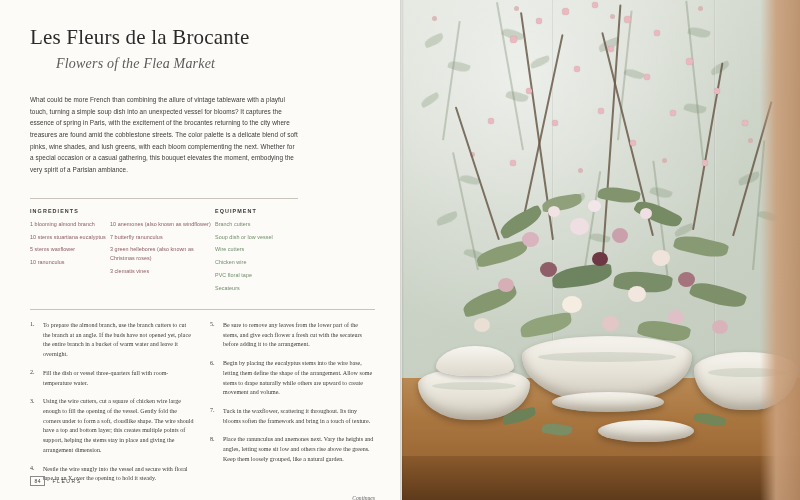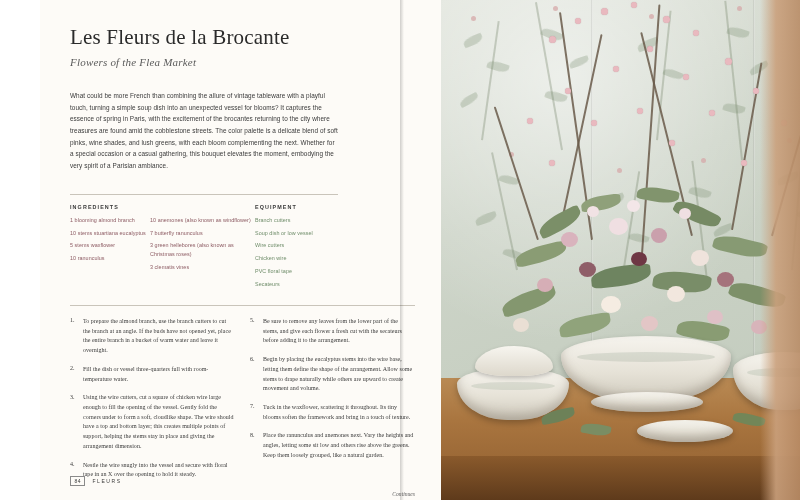--- a/index.html
+++ b/index.html
@@ -2,45 +2,46 @@
 <html><head>
 <meta charset="utf-8">
 <style>
   * { box-sizing: border-box; margin: 0; padding: 0; }
   html, body { width: 800px; height: 500px; }
   body {
     font-family: "Liberation Sans", sans-serif;
     background: #ffffff;
     overflow: hidden;
   }
-  .spread { position: relative; width: 800px; height: 500px; display: flex; padding-left: 40px; }
+  .spread { position: relative; width: 800px; height: 500px; display: flex; }
 
   
   .page-left {
     position: relative;
     width: 402px;
     height: 500px;
     background: #fdfbf7;
     padding: 26px 26px 0 30px;
   }
   .title {
     font-family: "Liberation Serif", serif;
     font-size: 21px;
     font-weight: 400;
     color: #2b2b2b;
     letter-spacing: 0.2px;
     line-height: 1.1;
   }
   .subtitle {
     font-family: "Liberation Serif", serif;
     font-style: italic;
-    font-size: 11px;
+    font-size: 14px;
     color: #5b5b5b;
     margin-top: 7px;
     letter-spacing: 0.2px;
+    margin-left: 26px;
   }
   .intro {
     margin-top: 22px;
     width: 268px;
     font-family: "Liberation Sans", sans-serif;
     font-size: 6.4px;
     line-height: 1.82;
     color: #3a3a3a;
     letter-spacing: 0.06px;
     text-align: left;

